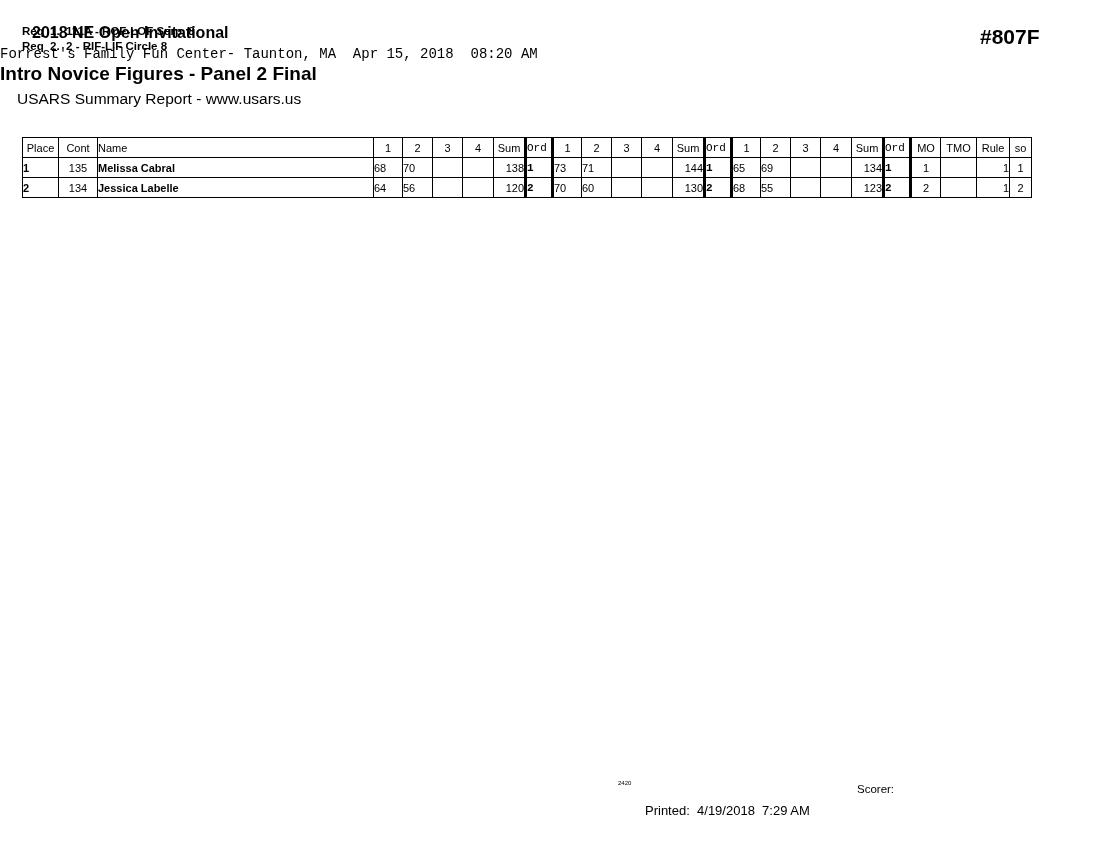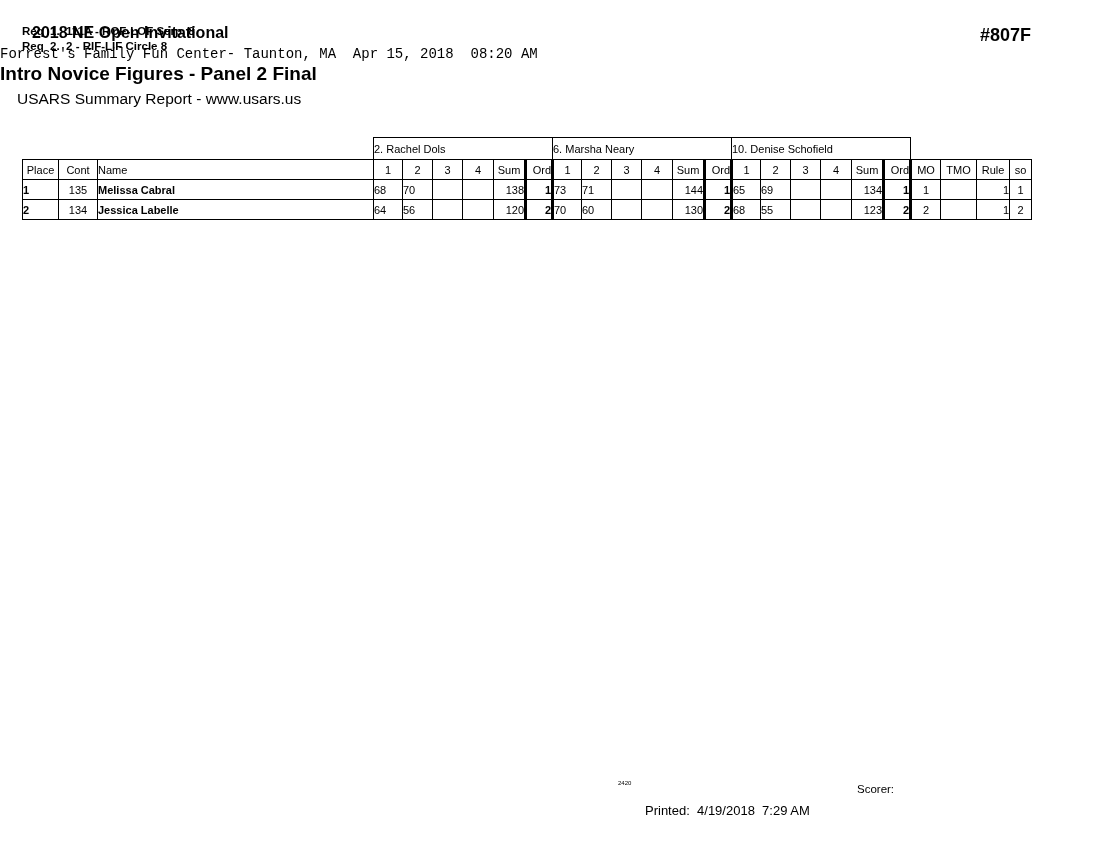--- a/index.html
+++ b/index.html
@@ -8,35 +8,35 @@
     font-family:"Liberation Sans",sans-serif;position:relative;overflow:hidden;
   }
   .abs{position:absolute;}
   
   .req-block{left:22px;top:24px;font-size:11.5px;line-height:15px;font-weight:bold;}
   .req-line{white-space:pre;}
   .meet-title{position:absolute;left:0;top:24px;width:1100px;font-size:16px;font-weight:bold;margin-left:32px;}
   .venue-line{position:absolute;left:0;top:46px;width:1100px;font-size:14px;white-space:pre;font-family:Liberation Mono, monospace;}
   .event-title{position:absolute;left:0;top:63px;width:1100px;font-size:19px;font-weight:bold;}
   .report-title{position:absolute;left:0;top:90px;width:1080px;font-size:15.5px;margin-left:17px;}
-  .event-number{left:980px;top:25px;font-size:18px;font-weight:bold;}
+  .event-number{left:980px;top:25px;font-size:21px;font-weight:bold;}
   
   table.results{
     position:absolute;left:22px;top:137px;border-collapse:collapse;table-layout:fixed;
     font-size:11px;font-family:"Liberation Sans",sans-serif;color:#000;
   }
   table.results td{border:1px solid #000;height:19px;padding:0;overflow:hidden;white-space:nowrap;vertical-align:middle;}
   tr.jrow td{height:21px;}
   tr.jrow td.sp{border:none;}
   td.jbox{text-align:left;padding-left:4px;white-space:pre;}
   .c{text-align:center;}
   .lh{text-align:left;padding-left:5px;}
   .score{text-align:left;padding-left:3px;}
   .sumv{text-align:right;padding-right:3px;}
-  .ord{border-left:3px solid #000 !important;border-right:3px solid #000 !important;text-align:right;}
+  .ord{border-left:3px solid #000 !important;border-right:3px solid #000 !important;text-align:left;font-family:Liberation Mono, monospace;}
   .bold{font-weight:bold;}
   .place{font-weight:bold;text-align:left;padding-left:8px;}
   .contc{font-weight:normal;text-align:center;}
   .namec{font-weight:bold;text-align:left;padding-left:5px;}
   .mov{text-align:center;}
   .rulev{text-align:right;padding-right:6px;}
   .sov{text-align:center;}
   
   .ver-tag{left:618px;top:780px;font-size:6px;letter-spacing:0px;}
   .printed-line{left:645px;top:783px;font-size:13px;white-space:pre;margin-top:20px;}
@@ -79,27 +79,20 @@
       <col style="width:30px">
       <col style="width:31px">
       <col style="width:32px">
       <col style="width:27px">
     <col style="width:30px">
       <col style="width:36px">
       <col style="width:33px">
       <col style="width:22px">
   </colgroup>
   <tbody>
-      <tr class="jrow">
-    <td class="sp" colspan="3"></td>
-    <td class="jbox" colspan="6">2.  Rachel Dols</td>
-    <td class="jbox" colspan="6">6.  Marsha Neary</td>
-    <td class="jbox" colspan="6">10.  Denise Schofield</td>
-    <td class="sp" colspan="4"></td>
-  </tr>
   <tr>
     <td class="c">Place</td>
     <td class="c">Cont</td>
     <td class="lh">Name</td>
     <td class="c">1</td>
     <td class="c">2</td>
     <td class="c">3</td>
     <td class="c">4</td>
     <td class="c">Sum</td>
     <td class="ord">Ord</td>

